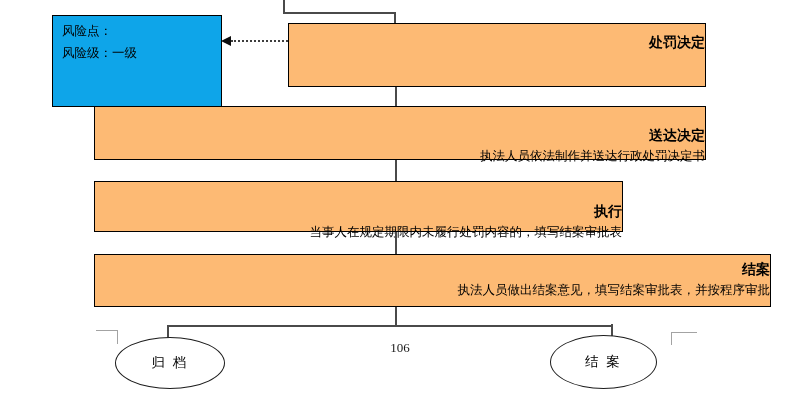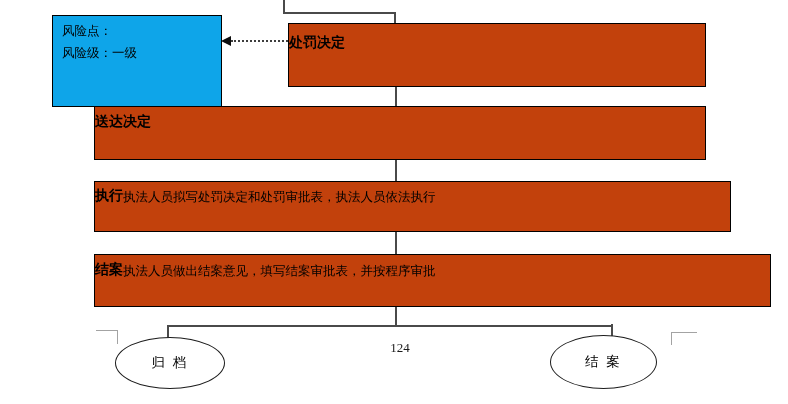--- a/index.html
+++ b/index.html
@@ -2,22 +2,22 @@
 <html><head>
 <meta charset="utf-8">
 <style>
   html,body{margin:0;padding:0;background:#fff;}
   .canvas{
     position:relative;width:788px;height:404px;background:#ffffff;
     font-family:"Liberation Sans",sans-serif;color:#000;overflow:hidden;
   }
   .line{position:absolute;background:#4a4a4a;}
   .box{
-    position:absolute;background:#c2410c;border:1.5px solid #000;
-    box-sizing:border-box;display:flex;flex-direction:row;align-items:flex-start;
+    position:absolute;background:#fdba74;border:1.5px solid #000;
+    box-sizing:border-box;display:flex;flex-direction:column;align-items:flex-end;
     text-align:center;
   }
   .box .title{font-weight:bold;font-size:14px;line-height:19px;}
   .box .desc{font-size:12.5px;line-height:18px;margin-top:2px;}
   .risk-box{
     position:absolute;left:52px;top:15px;width:170px;height:92px;
     background:#0ea5e9;border:1.5px solid #000;box-sizing:border-box;
     padding:4px 0 0 9px;font-size:12.5px;line-height:22px;
   }
   .dotted{
@@ -56,29 +56,30 @@
 
   <div class="dotted"></div>
   <div class="arrowhead"></div>
 
   <div class="box" style="left:288px;top:23px;width:418px;height:64px;padding-top:9px;">
     <div class="title">处罚决定</div>
   </div>
 
   <div class="line" style="left:395px;top:87px;width:1.5px;height:19px;"></div>
 
-  <div class="box" style="left:94px;top:106px;width:612px;height:54px;padding-top:5px;">
+  <div class="box" style="left:94px;top:106px;width:612px;height:54px;padding-top:19px;">
     <div class="title">送达决定</div>
+    <div class="desc">执法人员依法制作并送达行政处罚决定书</div>
   </div>
 
   <div class="line" style="left:395px;top:160px;width:1.5px;height:21px;"></div>
 
-  <div class="box" style="left:94px;top:181px;width:637px;height:51px;padding-top:4px;">
+  <div class="box" style="left:94px;top:181px;width:529px;height:51px;padding-top:20px;">
     <div class="title">执行</div>
-    <div class="desc">执法人员拟写处罚决定和处罚审批表，执法人员依法执行</div>
+    <div class="desc">当事人在规定期限内未履行处罚内容的，填写结案审批表</div>
   </div>
 
   <div class="line" style="left:395px;top:232px;width:1.5px;height:22px;"></div>
 
   <div class="box" style="left:94px;top:254px;width:677px;height:53px;padding-top:5px;">
     <div class="title">结案</div>
     <div class="desc">执法人员做出结案意见，填写结案审批表，并按程序审批</div>
   </div>
 
   <div class="line" style="left:395px;top:307px;width:1.5px;height:19px;"></div>
@@ -86,20 +87,20 @@
   <div class="line" style="left:167px;top:325px;width:1.5px;height:13px;"></div>
   <div class="line" style="left:611px;top:324px;width:1.5px;height:12px;"></div>
 
   <div class="ellipse" style="left:115px;top:337px;width:110px;height:52px;">
     <span>归 档</span>
   </div>
   <div class="ellipse" style="left:550px;top:335px;width:107px;height:54px;">
     <span>结 案</span>
   </div>
 
-  <div class="pagenum">124</div>
+  <div class="pagenum">106</div>
 
   <div class="corner" style="left:96px;top:330px;width:22px;height:1px;"></div>
   <div class="corner" style="left:117px;top:330px;width:1px;height:14px;"></div>
   <div class="corner" style="left:671px;top:332px;width:26px;height:1px;"></div>
   <div class="corner" style="left:671px;top:332px;width:1px;height:13px;"></div>
 
 </div>
 
 </body></html>

